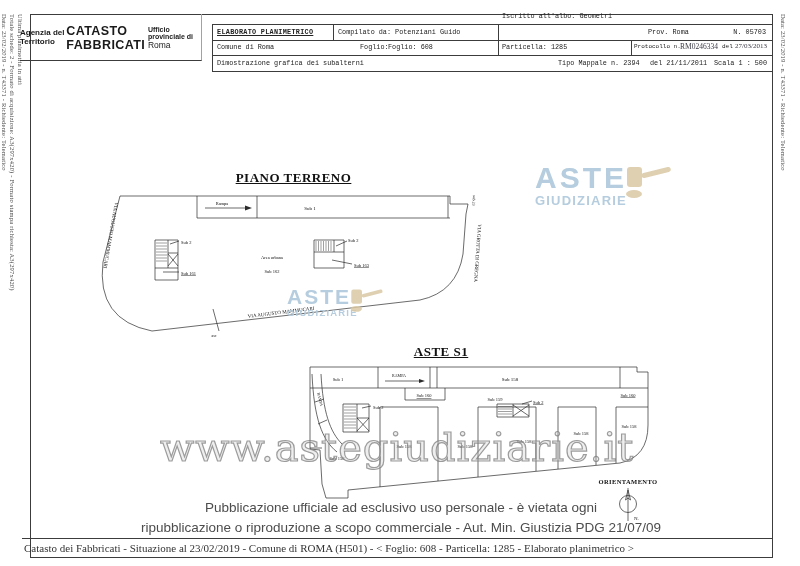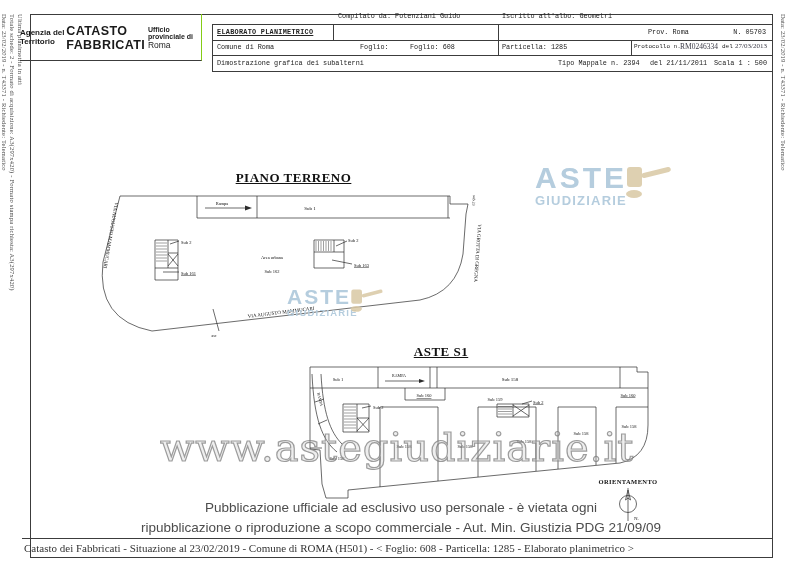--- a/index.html
+++ b/index.html
@@ -89,28 +89,28 @@
 
   <div class="htable">
     <div class="hline" style="left:0;top:15px;width:559px;height:1px;"></div>
     <div class="hline" style="left:0;top:30px;width:559px;height:1px;"></div>
     <div class="hline" style="left:120px;top:0;width:1px;height:15px;"></div>
     <div class="hline" style="left:285px;top:0;width:1px;height:30px;"></div>
     <div class="hline" style="left:418px;top:15px;width:1px;height:15px;"></div>
   </div>
 
   <div class="t b" style="left:217px;top:28px;text-decoration:underline;">ELABORATO PLANIMETRICO</div>
-  <div class="t" style="left:338px;top:12px;">Compilato da: Potenziani Guido</div>
+  <div class="t" style="left:338px;top:28px;">Compilato da: Potenziani Guido</div>
   <div class="t" style="left:502px;top:12px;">Iscritto all'albo: Geometri</div>
   <div class="t" style="left:648px;top:28px;">Prov. Roma</div>
   <div class="t" style="left:700px;top:28px;width:66px;text-align:right;">N. 05703</div>
 
   <div class="t" style="left:217px;top:43px;">Comune di Roma</div>
   <div class="t" style="left:360px;top:43px;">Foglio:</div>
-  <div class="t" style="left:410px;top:43px;">Foglio: 608</div>
+  <div class="t" style="left:388px;top:43px;">Foglio: 608</div>
   <div class="t" style="left:502px;top:43px;">Particella: 1285</div>
   <div class="t" style="left:634px;top:43px;font-size:6px;">Protocollo n.</div>
   <div class="t stamp" style="left:680px;top:42px;">RM0246334</div>
   <div class="t" style="left:722px;top:43px;font-size:6px;">del</div>
   <div class="t stamp" style="left:735px;top:42px;font-size:7px;">27/03/2013</div>
 
   <div class="t" style="left:217px;top:59px;">Dimostrazione grafica dei subalterni</div>
   <div class="t" style="left:558px;top:59px;">Tipo Mappale n. 2394</div>
   <div class="t" style="left:650px;top:59px;">del 21/11/2011</div>
   <div class="t" style="left:714px;top:59px;">Scala 1 : 500</div>
@@ -220,19 +220,19 @@
         <rect x="20" y="13" width="30" height="5" rx="2.5" transform="rotate(-14 35 15)"></rect>
         <ellipse cx="13" cy="37" rx="8" ry="4"></ellipse>
       </g>
     </svg>
   </div>
 
   <div class="watermark">www.astegiudiziarie.it</div>
 
   <div class="notice">
     <div>Pubblicazione ufficiale ad esclusivo uso personale - è vietata ogni</div>
-    <div>ripubblicazione o riproduzione a scopo commerciale - Aut. Min. Giustizia PDG 21/09/09</div>
+    <div>ripubblicazione o riproduzione a scopo commerciale - Aut. Min. Giustizia PDG 21/07/09</div>
   </div>
 
   <div class="footer-rule"></div>
   <div class="footer-text">Catasto dei Fabbricati - Situazione al 23/02/2019 - Comune di ROMA (H501) - &lt; Foglio: 608 - Particella: 1285 - Elaborato planimetrico &gt;</div>
 
 </div>
 
 </body></html>

